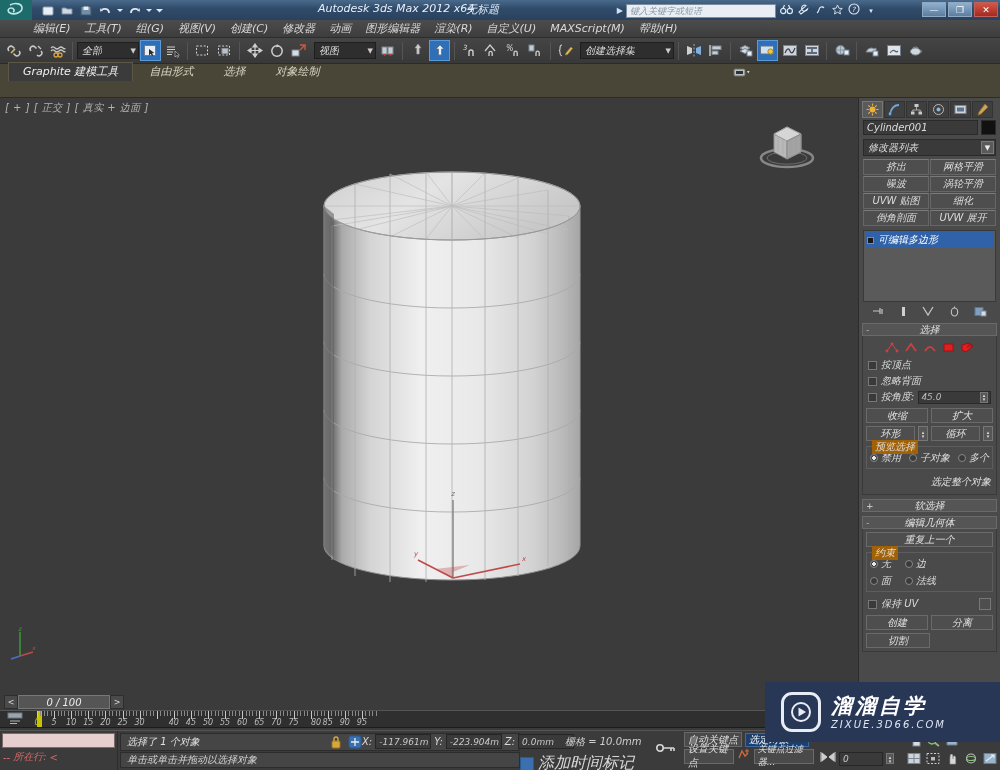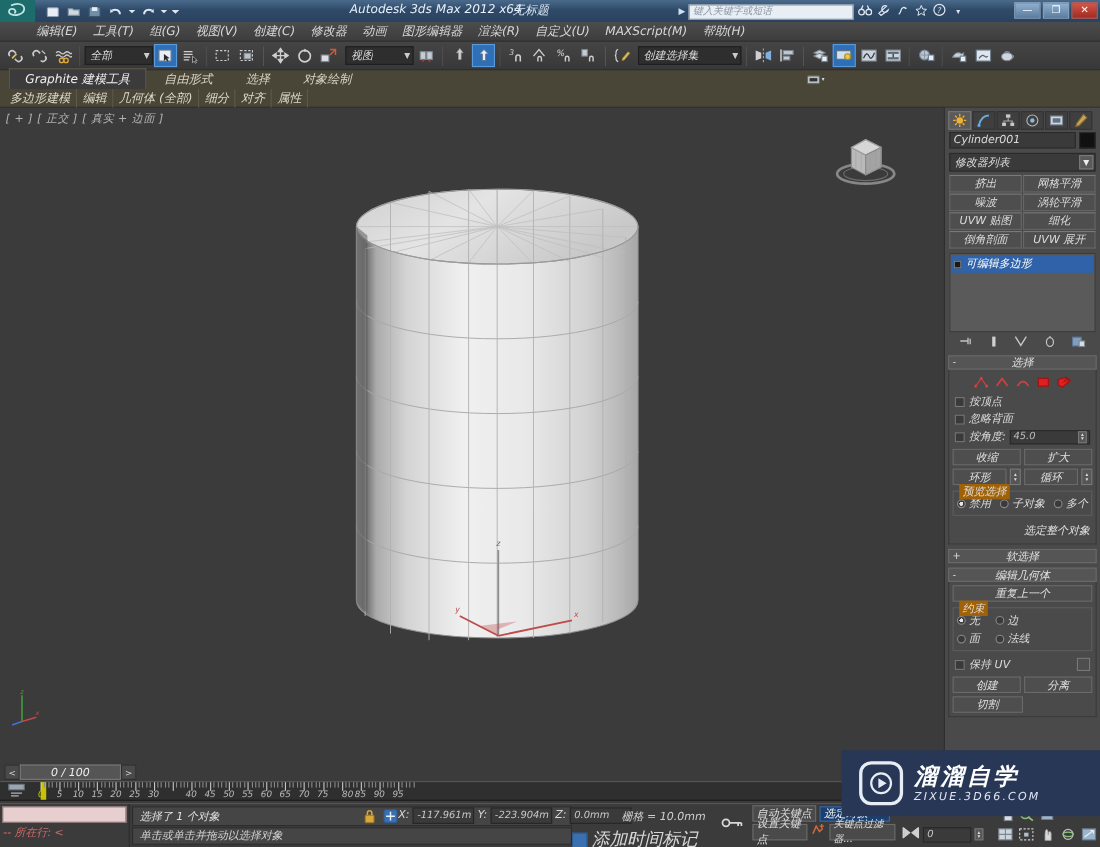--- a/index.html
+++ b/index.html
@@ -615,28 +615,20 @@
         </svg>
     </div>
   </div>
 
   <div class="ribbon">
     <div class="rib-tabs">
       <div class="rib-tab active">Graphite 建模工具</div>
       <div class="rib-tab">自由形式</div>
       <div class="rib-tab">选择</div>
       <div class="rib-tab">对象绘制</div>
-    </div>
-    <div class="rib-sub">
-      <div class="si">多边形建模</div>
-      <div class="si">编辑</div>
-      <div class="si">几何体 (全部)</div>
-      <div class="si">细分</div>
-      <div class="si">对齐</div>
-      <div class="si">属性</div>
     </div>
     <div class="rib-mini" style="top:2px; right:248px">
       <svg width="18" height="11" viewBox="0 0 18 11">
           <rect x="1" y="2" width="11" height="7" rx="1" fill="#b9c2cb" stroke="#6a6a5a"></rect>
           <rect x="3" y="4" width="7" height="3" fill="#333"></rect>
           <path d="M14 4 L16.6 4 L15.3 6.6Z" fill="#ddd"></path>
         </svg>
     </div>
   </div>
 

